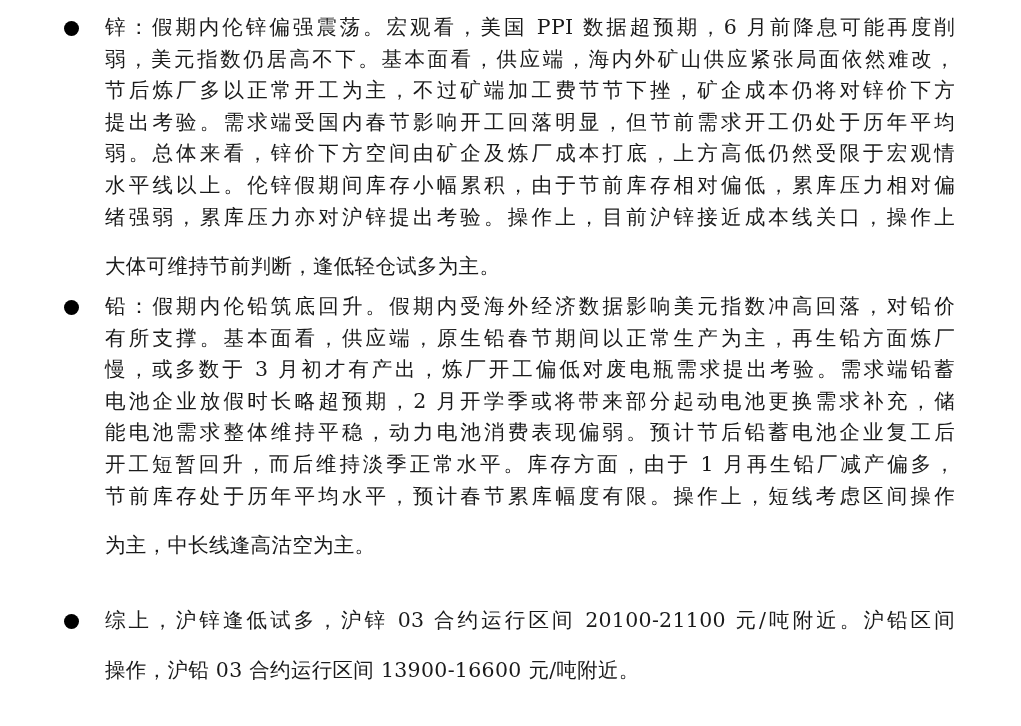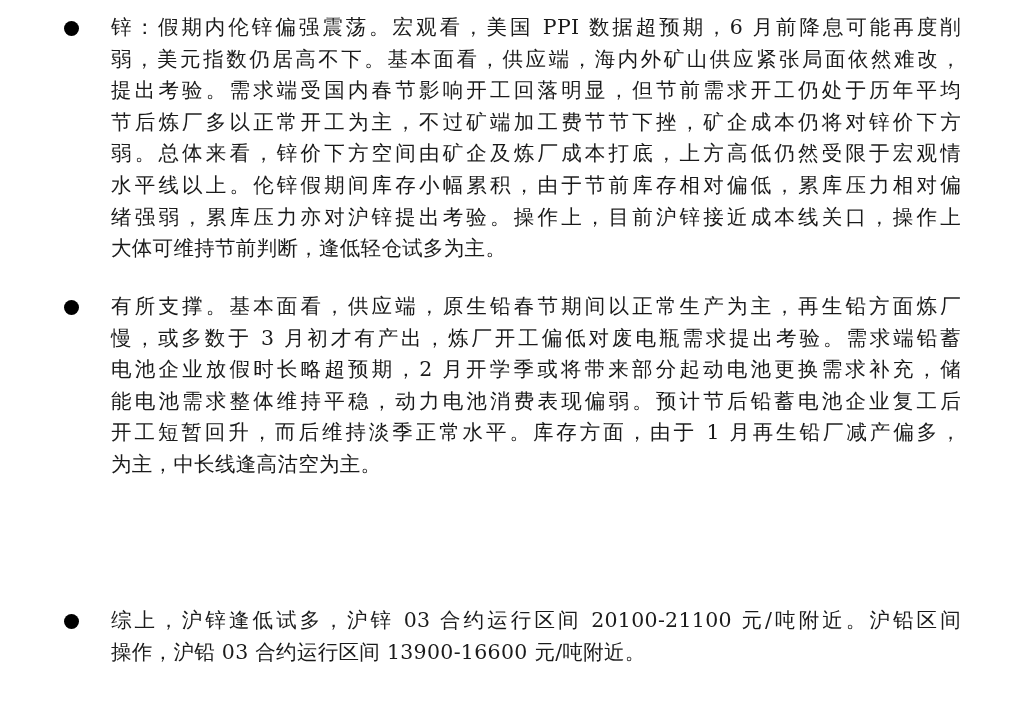--- a/index.html
+++ b/index.html
@@ -29,64 +29,67 @@
     .bullet-dot {
       position: absolute;
       left: 64px;
       width: 15px;
       height: 15px;
       border-radius: 50%;
       background: #000000;
     }
     .para {
       position: absolute;
-      left: 111px;
+      left: 105px;
       width: 850px;
     }
     .line {
       display: block;
       height: 31.6px;
       line-height: 31.6px;
       font-size: 20.5px;
       white-space: nowrap;
       letter-spacing: 0.3px;
       text-align: justify;
       text-align-last: justify;
     }
     .line.last {
       text-align-last: left;
+      margin-top: 18px;
     }
   </style>
 </head>
 <body>
 
 <div class="doc">
 
   <div class="bullet-item" style="top:12px;">
     <span class="bullet-dot" style="top:9px;"></span>
     <div class="para">
       <span class="line">锌：假期内伦锌偏强震荡。宏观看，美国 PPI 数据超预期，6 月前降息可能再度削</span>
       <span class="line">弱，美元指数仍居高不下。基本面看，供应端，海内外矿山供应紧张局面依然难改，</span>
+      <span class="line">节后炼厂多以正常开工为主，不过矿端加工费节节下挫，矿企成本仍将对锌价下方</span>
       <span class="line">提出考验。需求端受国内春节影响开工回落明显，但节前需求开工仍处于历年平均</span>
-      <span class="line">节后炼厂多以正常开工为主，不过矿端加工费节节下挫，矿企成本仍将对锌价下方</span>
       <span class="line">弱。总体来看，锌价下方空间由矿企及炼厂成本打底，上方高低仍然受限于宏观情</span>
       <span class="line">水平线以上。伦锌假期间库存小幅累积，由于节前库存相对偏低，累库压力相对偏</span>
       <span class="line">绪强弱，累库压力亦对沪锌提出考验。操作上，目前沪锌接近成本线关口，操作上</span>
       <span class="line last">大体可维持节前判断，逢低轻仓试多为主。</span>
     </div>
   </div>
 
   <div class="bullet-item" style="top:291px;">
     <span class="bullet-dot" style="top:9px;"></span>
     <div class="para">
+      <span class="line">铅：假期内伦铅筑底回升。假期内受海外经济数据影响美元指数冲高回落，对铅价</span>
       <span class="line">有所支撑。基本面看，供应端，原生铅春节期间以正常生产为主，再生铅方面炼厂</span>
       <span class="line">慢，或多数于 3 月初才有产出，炼厂开工偏低对废电瓶需求提出考验。需求端铅蓄</span>
       <span class="line">电池企业放假时长略超预期，2 月开学季或将带来部分起动电池更换需求补充，储</span>
       <span class="line">能电池需求整体维持平稳，动力电池消费表现偏弱。预计节后铅蓄电池企业复工后</span>
       <span class="line">开工短暂回升，而后维持淡季正常水平。库存方面，由于 1 月再生铅厂减产偏多，</span>
+      <span class="line">节前库存处于历年平均水平，预计春节累库幅度有限。操作上，短线考虑区间操作</span>
       <span class="line last">为主，中长线逢高沽空为主。</span>
     </div>
   </div>
 
   <div class="bullet-item" style="top:605px;">
     <span class="bullet-dot" style="top:9px;"></span>
     <div class="para">
       <span class="line">综上，沪锌逢低试多，沪锌 03 合约运行区间 20100-21100 元/吨附近。沪铅区间</span>
       <span class="line last">操作，沪铅 03 合约运行区间 13900-16600 元/吨附近。</span>
     </div>

